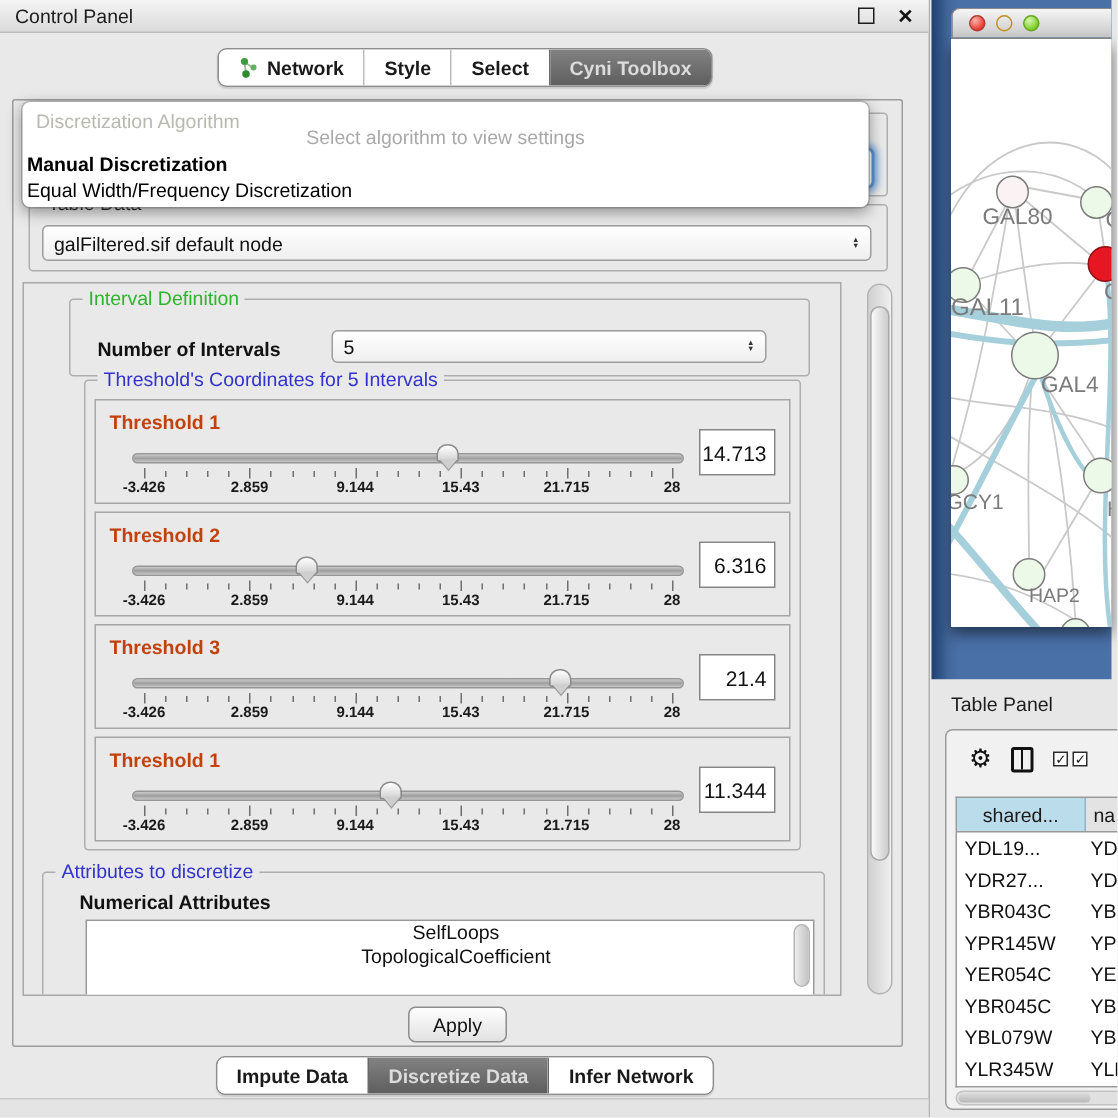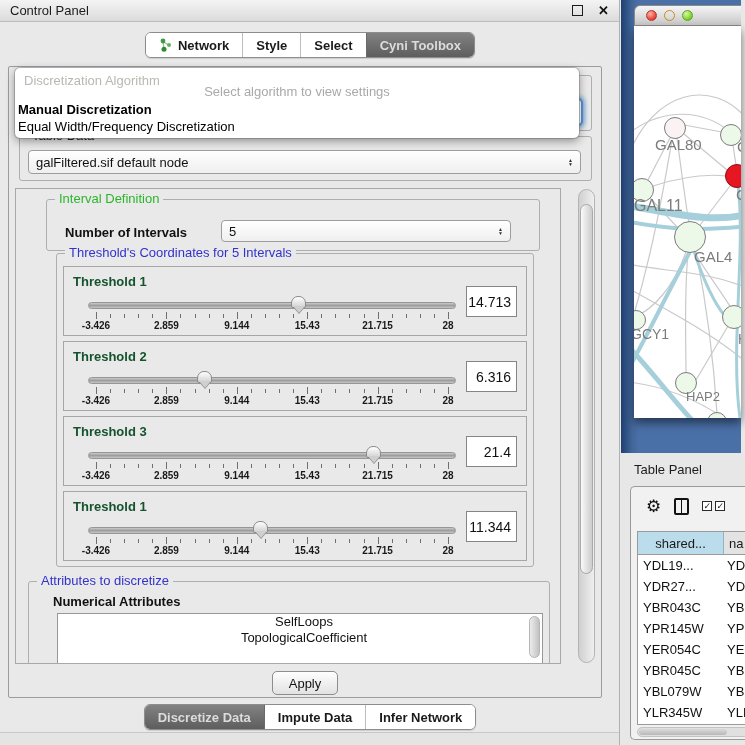--- a/index.html
+++ b/index.html
@@ -53,21 +53,21 @@
   .vscrollbar{position:absolute;left:569px;top:122px;width:17px;height:474px;border:1px solid #b3b3b3;border-radius:9px;background:linear-gradient(90deg,#d0d0d0,#efefef);box-sizing:border-box;}
   .vthumb{position:absolute;left:1px;right:1px;top:14px;height:368px;border-radius:8px;background:linear-gradient(90deg,#fafafa,#cccccc);border:1px solid #a9a9a9;}
 
   .interval-group{left:30px;top:10px;width:494px;height:52px;}
   .numint-label{position:absolute;left:18px;top:25px;font-weight:bold;font-size:13px;color:#111;}
   .numint-combo{position:absolute;left:174px;top:20px;width:290px;height:22px;}
 
   .thresh-group{left:40px;top:64px;width:478px;height:314px;}
   .tbox{position:absolute;left:6px;width:464px;height:70px;border:1px solid #a6a6a6;background:#e9e9e9;box-sizing:border-box;}
   .tbox.t1{top:12px;} .tbox.t2{top:87px;} .tbox.t3{top:162px;} .tbox.t4{top:237px;}
-  .tlabel{position:absolute;left:9px;top:7px;font-weight:bold;font-size:13px;color:#14532d;}
+  .tlabel{position:absolute;left:9px;top:7px;font-weight:bold;font-size:13px;color:#c2410c;}
   .slider{position:absolute;left:24px;top:28px;width:368px;height:36px;}
   .track{position:absolute;left:0;right:0;top:7px;height:7px;border-radius:4px;background:linear-gradient(#cacaca,#9e9e9e 50%,#c6c6c6);border:1px solid #969696;box-sizing:border-box;}
   .rail{position:absolute;left:8px;right:8px;top:0;height:22px;}
   .thumb{position:absolute;top:1px;width:15px;height:12px;margin-left:-8px;background:linear-gradient(#ffffff,#d2d2d2);border:1px solid #8b8b8b;border-radius:7px 7px 2px 2px;box-sizing:border-box;}
   .thumb::after{content:"";position:absolute;left:0.5px;top:9px;border-left:6px solid transparent;border-right:6px solid transparent;border-top:7px solid #cfcfcf;filter:drop-shadow(0 1px 0 #8b8b8b);}
   .ticks{position:absolute;left:8px;right:8px;top:16px;height:9px;}
   .tick{position:absolute;width:1px;background:#6f6f6f;top:3px;height:4px;}
   .tick.major{top:1px;height:7px;}
   .tick-labels{position:absolute;left:8px;right:8px;top:25px;height:11px;}
   .tick-labels span{position:absolute;transform:translateX(-50%);font-size:10px;font-weight:bold;color:#1a1a1a;white-space:nowrap;}
@@ -399,25 +399,25 @@
         <div class="vthumb"></div>
       </div>
 
       <div class="apply-btn">Apply</div>
     </div>
 
     <div class="cp-bottom-strip"></div>
 
     <div class="seg-row bottom">
       <div class="seg-control">
+        <div class="seg">
+            <span>Impute Data</span>
+          </div>
         <div class="seg active">
             <span>Discretize Data</span>
-          </div>
-        <div class="seg">
-            <span>Impute Data</span>
           </div>
         <div class="seg">
             <span>Infer Network</span>
           </div>
       </div>
     </div>
   </div>
 
   <div class="net-region">
     <div class="net-titlebar">

